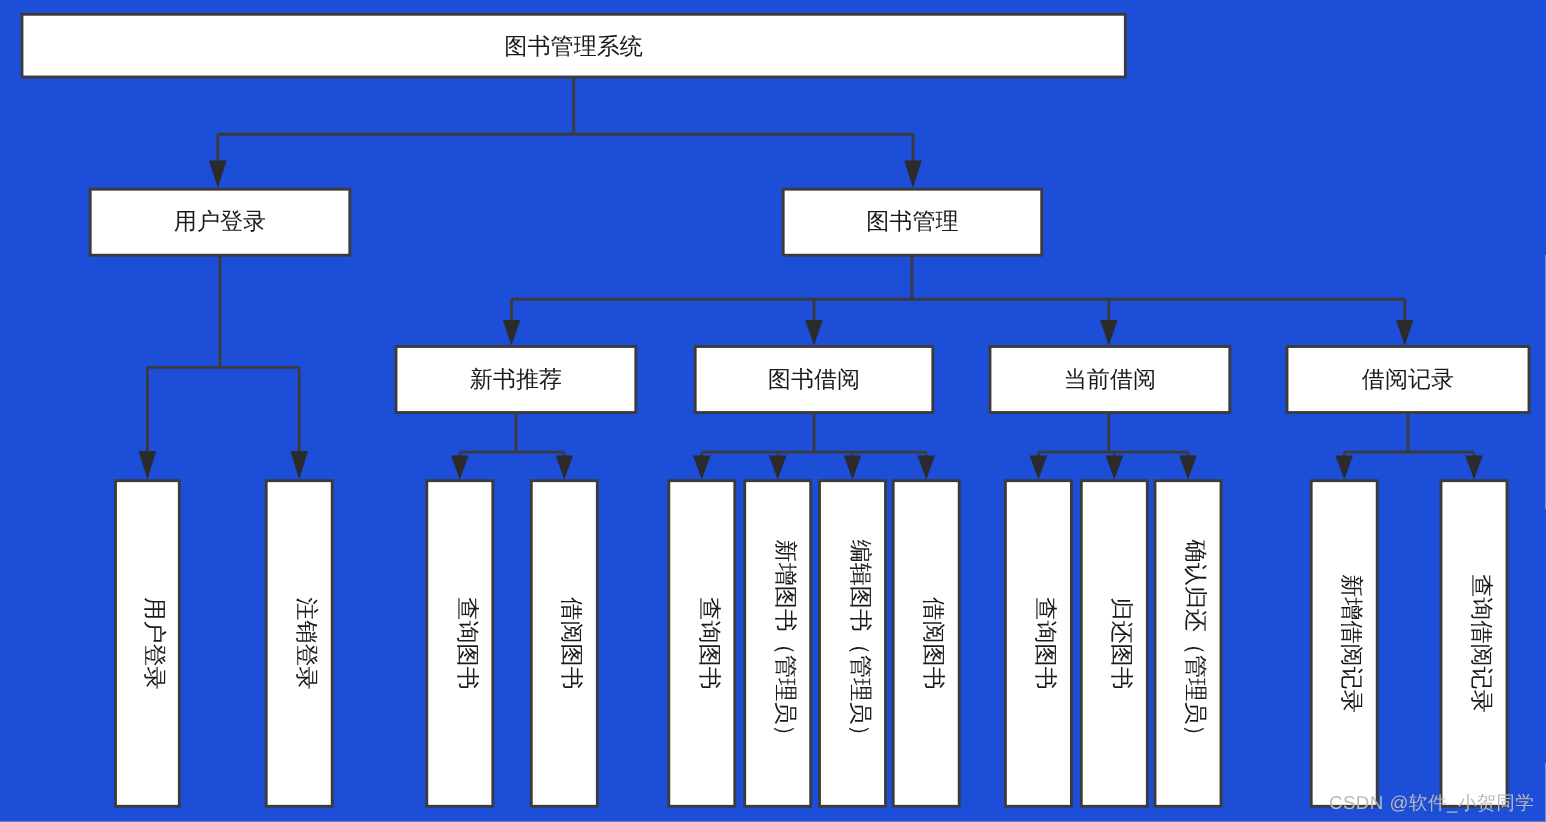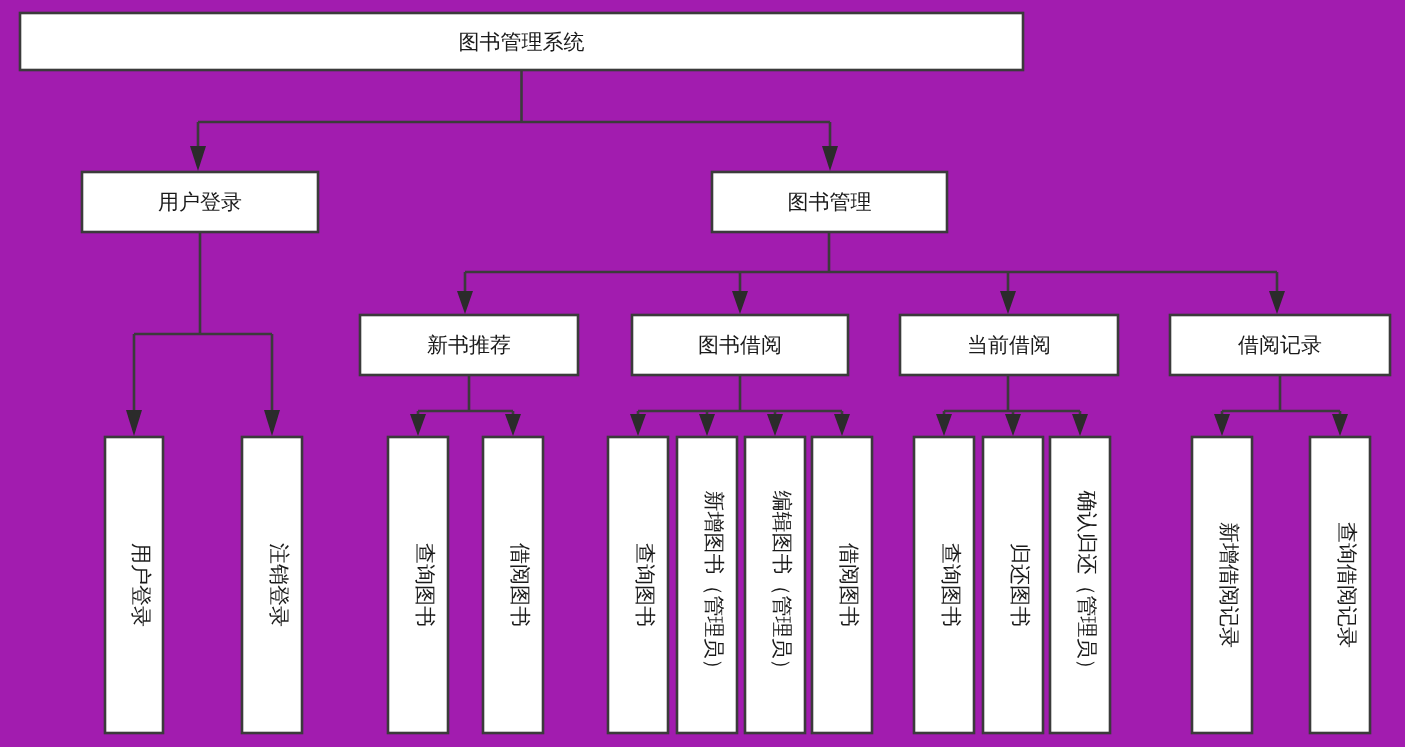--- a/index.html
+++ b/index.html
@@ -10,21 +10,21 @@
   body {
     width: 1405px;
     height: 747px;
     font-family: "Liberation Sans", "DejaVu Sans", sans-serif;
     overflow: hidden;
   }
   #diagram-root {
     position: relative;
     width: 1405px;
     height: 747px;
-    background: #a21caf;
+    background: #1d4ed8;
   }
   svg.flow {
     position: absolute;
     left: 0;
     top: 0;
     width: 1405px;
     height: 747px;
   }
   .node-box {
     fill: #ffffff;
@@ -240,14 +240,15 @@
       <text class="leaf-label" x="1222" y="585" transform="rotate(90 1222 585)">新增借阅记录</text>
     </g>
 
     <g>
       <rect class="node-box" x="1310" y="437" width="60" height="296"></rect>
       <text class="leaf-label" x="1340" y="585" transform="rotate(90 1340 585)">查询借阅记录</text>
     </g>
 
   </svg>
 
+  <div class="watermark">CSDN @软件_小贺同学</div>
 
 </div>
 
 </body></html>

